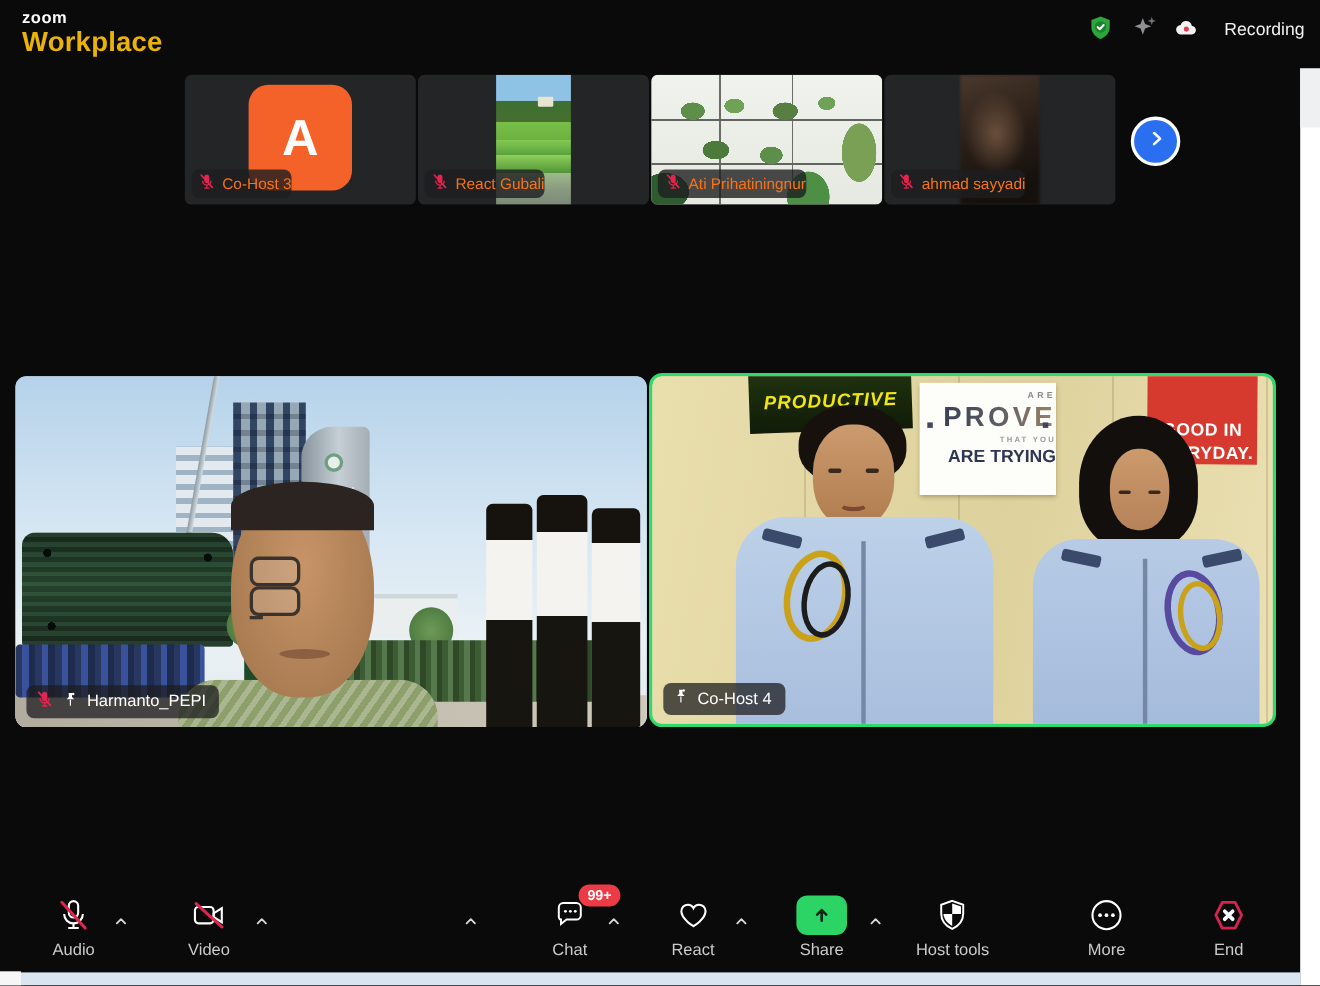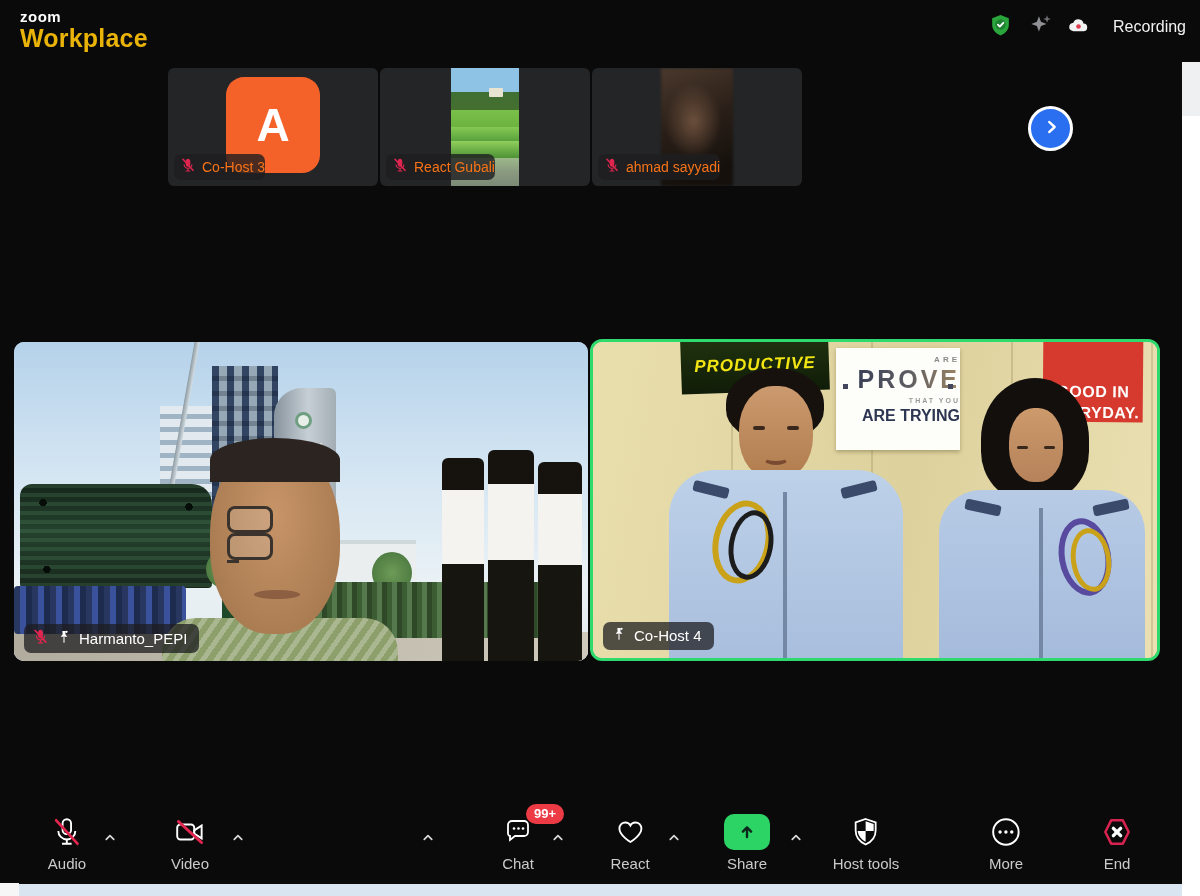--- a/index.html
+++ b/index.html
@@ -235,20 +235,34 @@
             <path d="M12 2.5c1.9 0 3.4 1.5 3.4 3.4v5.2a3.4 3.4 0 0 1-6.8 0V5.9c0-1.9 1.5-3.4 3.4-3.4z" fill="#e0254f"></path>
             <path d="M6.2 11.1a5.8 5.8 0 0 0 11.6 0" fill="none" stroke="#e0254f" stroke-width="1.8"></path>
             <path d="M12 17v3.5M8.5 21h7" stroke="#e0254f" stroke-width="1.8"></path>
             <path d="M4.5 3.5l15 16.5" stroke="#e0254f" stroke-width="2.4" stroke-linecap="round"></path>
           </svg>
       </span>
       <span data-interactable="false">React Gubali</span>
     </div>
   </div>
 
+  <div class="thumb" data-interactable="true">
+    <div class="plants-photo" data-interactable="false"></div>
+    <div class="name-pill" data-interactable="false">
+      <span data-interactable="false">
+        <svg width="16" height="16" viewBox="0 0 24 24">
+            <path d="M12 2.5c1.9 0 3.4 1.5 3.4 3.4v5.2a3.4 3.4 0 0 1-6.8 0V5.9c0-1.9 1.5-3.4 3.4-3.4z" fill="#e0254f"></path>
+            <path d="M6.2 11.1a5.8 5.8 0 0 0 11.6 0" fill="none" stroke="#e0254f" stroke-width="1.8"></path>
+            <path d="M12 17v3.5M8.5 21h7" stroke="#e0254f" stroke-width="1.8"></path>
+            <path d="M4.5 3.5l15 16.5" stroke="#e0254f" stroke-width="2.4" stroke-linecap="round"></path>
+          </svg>
+      </span>
+      <span data-interactable="false">Ati Prihatiningnur</span>
+    </div>
+  </div>
 
   <div class="thumb" data-interactable="true">
     <div class="thumb-photo-center blur-photo" data-interactable="false"></div>
     <div class="name-pill" data-interactable="false">
       <span data-interactable="false">
         <svg width="16" height="16" viewBox="0 0 24 24">
             <path d="M12 2.5c1.9 0 3.4 1.5 3.4 3.4v5.2a3.4 3.4 0 0 1-6.8 0V5.9c0-1.9 1.5-3.4 3.4-3.4z" fill="#e0254f"></path>
             <path d="M6.2 11.1a5.8 5.8 0 0 0 11.6 0" fill="none" stroke="#e0254f" stroke-width="1.8"></path>
             <path d="M12 17v3.5M8.5 21h7" stroke="#e0254f" stroke-width="1.8"></path>
             <path d="M4.5 3.5l15 16.5" stroke="#e0254f" stroke-width="2.4" stroke-linecap="round"></path>

